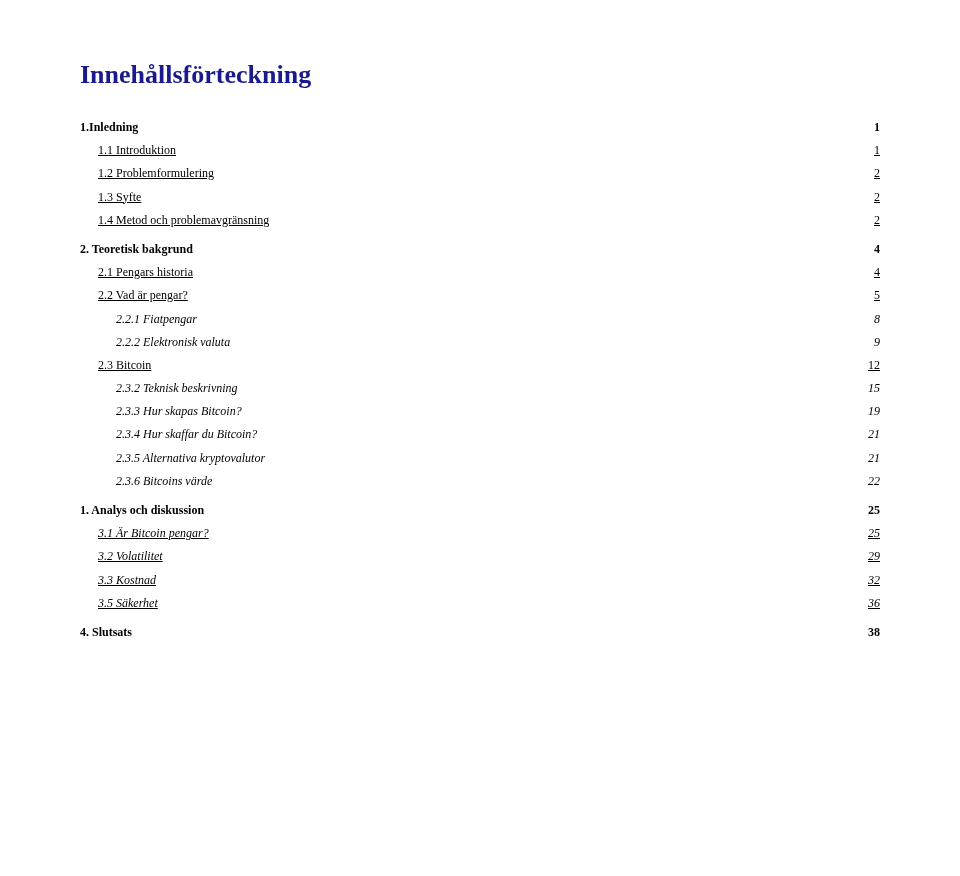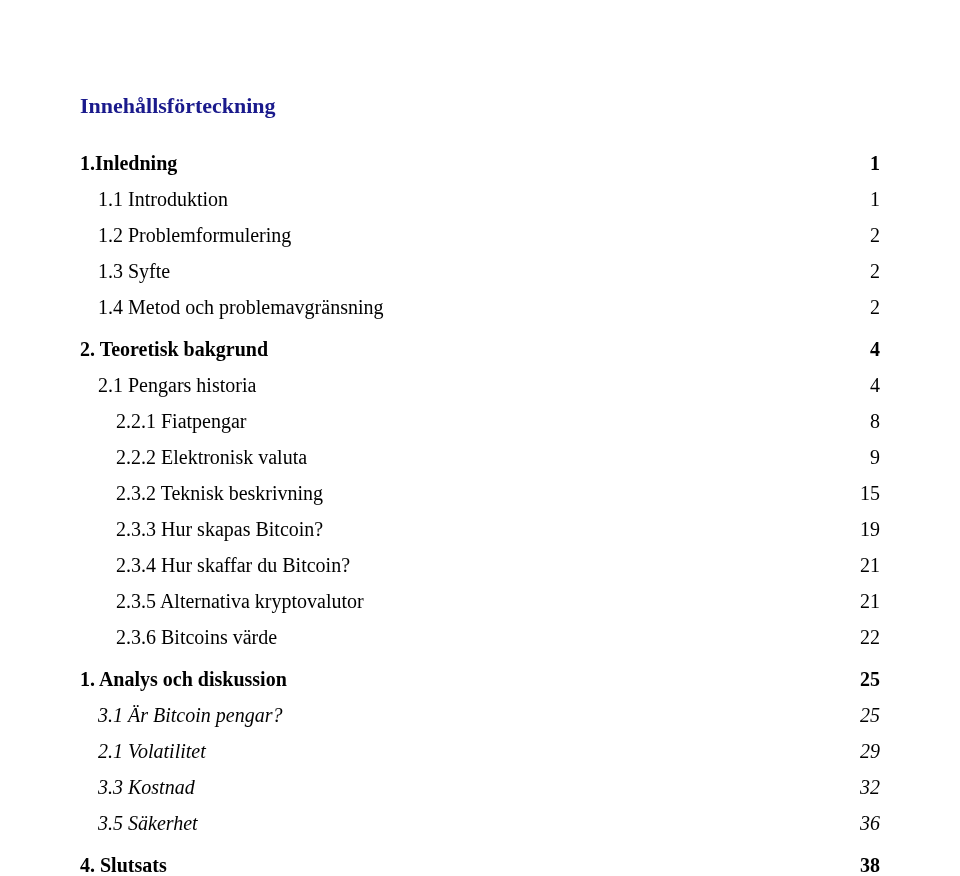--- a/index.html
+++ b/index.html
@@ -11,37 +11,36 @@
     body {
       background: #ffffff;
       font-family: 'Times New Roman', Times, serif;
       color: #000000;
       padding: 60px 80px 60px 80px;
       max-width: 960px;
       min-height: 876px;
     }
 
     .page-title {
-      font-size: 22px;
+      font-size: 26px;
       font-weight: bold;
       color: #1a1a8c;
       margin-bottom: 28px;
-      margin-top: 33px;
     }
 
     .toc-container {
       width: 100%;
     }
 
     .toc-item {
       display: flex;
       justify-content: space-between;
       align-items: baseline;
       margin-bottom: 4px;
-      font-size: 20px;
+      font-size: 12px;
       line-height: 1.6;
     }
 
     .toc-item .label {
       flex: 1;
     }
 
     .toc-item .page-num {
       min-width: 30px;
       text-align: right;
@@ -54,25 +53,27 @@
 
     .toc-item.level1-bold {
       font-weight: bold;
       margin-top: 10px;
       justify-content: flex-end;
     }
 
     .toc-item.level2 {
       font-weight: normal;
       padding-left: 18px;
+      text-decoration: underline;
     }
 
     .toc-item.level3 {
       font-weight: normal;
       padding-left: 36px;
+      font-style: italic;
     }
 
     .toc-item.italic-label .label {
       font-style: italic;
     }
 
     .toc-item.italic-label .page-num {
       font-style: italic;
     }
   </style>
@@ -103,27 +104,35 @@
       <span class="page-num">2</span>
     </div>
     <div class="toc-item level1-bold">
       <span class="label">2. Teoretisk bakgrund</span>
       <span class="page-num">4</span>
     </div>
     <div class="toc-item level2">
       <span class="label">2.1 Pengars historia</span>
       <span class="page-num">4</span>
     </div>
+    <div class="toc-item level2">
+      <span class="label">2.2 Vad är pengar?</span>
+      <span class="page-num">5</span>
+    </div>
     <div class="toc-item level3">
       <span class="label">2.2.1 Fiatpengar</span>
       <span class="page-num">8</span>
     </div>
     <div class="toc-item level3">
       <span class="label">2.2.2 Elektronisk valuta</span>
       <span class="page-num">9</span>
+    </div>
+    <div class="toc-item level2">
+      <span class="label">2.3 Bitcoin</span>
+      <span class="page-num">12</span>
     </div>
     <div class="toc-item level3">
       <span class="label">2.3.2 Teknisk beskrivning</span>
       <span class="page-num">15</span>
     </div>
     <div class="toc-item level3">
       <span class="label">2.3.3 Hur skapas Bitcoin?</span>
       <span class="page-num">19</span>
     </div>
     <div class="toc-item level3">
@@ -140,21 +149,21 @@
     </div>
     <div class="toc-item level1-bold">
       <span class="label">1. Analys och diskussion</span>
       <span class="page-num">25</span>
     </div>
     <div class="toc-item level2 italic-label">
       <span class="label">3.1 Är Bitcoin pengar?</span>
       <span class="page-num">25</span>
     </div>
     <div class="toc-item level2 italic-label">
-      <span class="label">2.1 Volatilitet</span>
+      <span class="label">3.2 Volatilitet</span>
       <span class="page-num">29</span>
     </div>
     <div class="toc-item level2 italic-label">
       <span class="label">3.3 Kostnad</span>
       <span class="page-num">32</span>
     </div>
     <div class="toc-item level2 italic-label">
       <span class="label">3.5 Säkerhet</span>
       <span class="page-num">36</span>
     </div>

